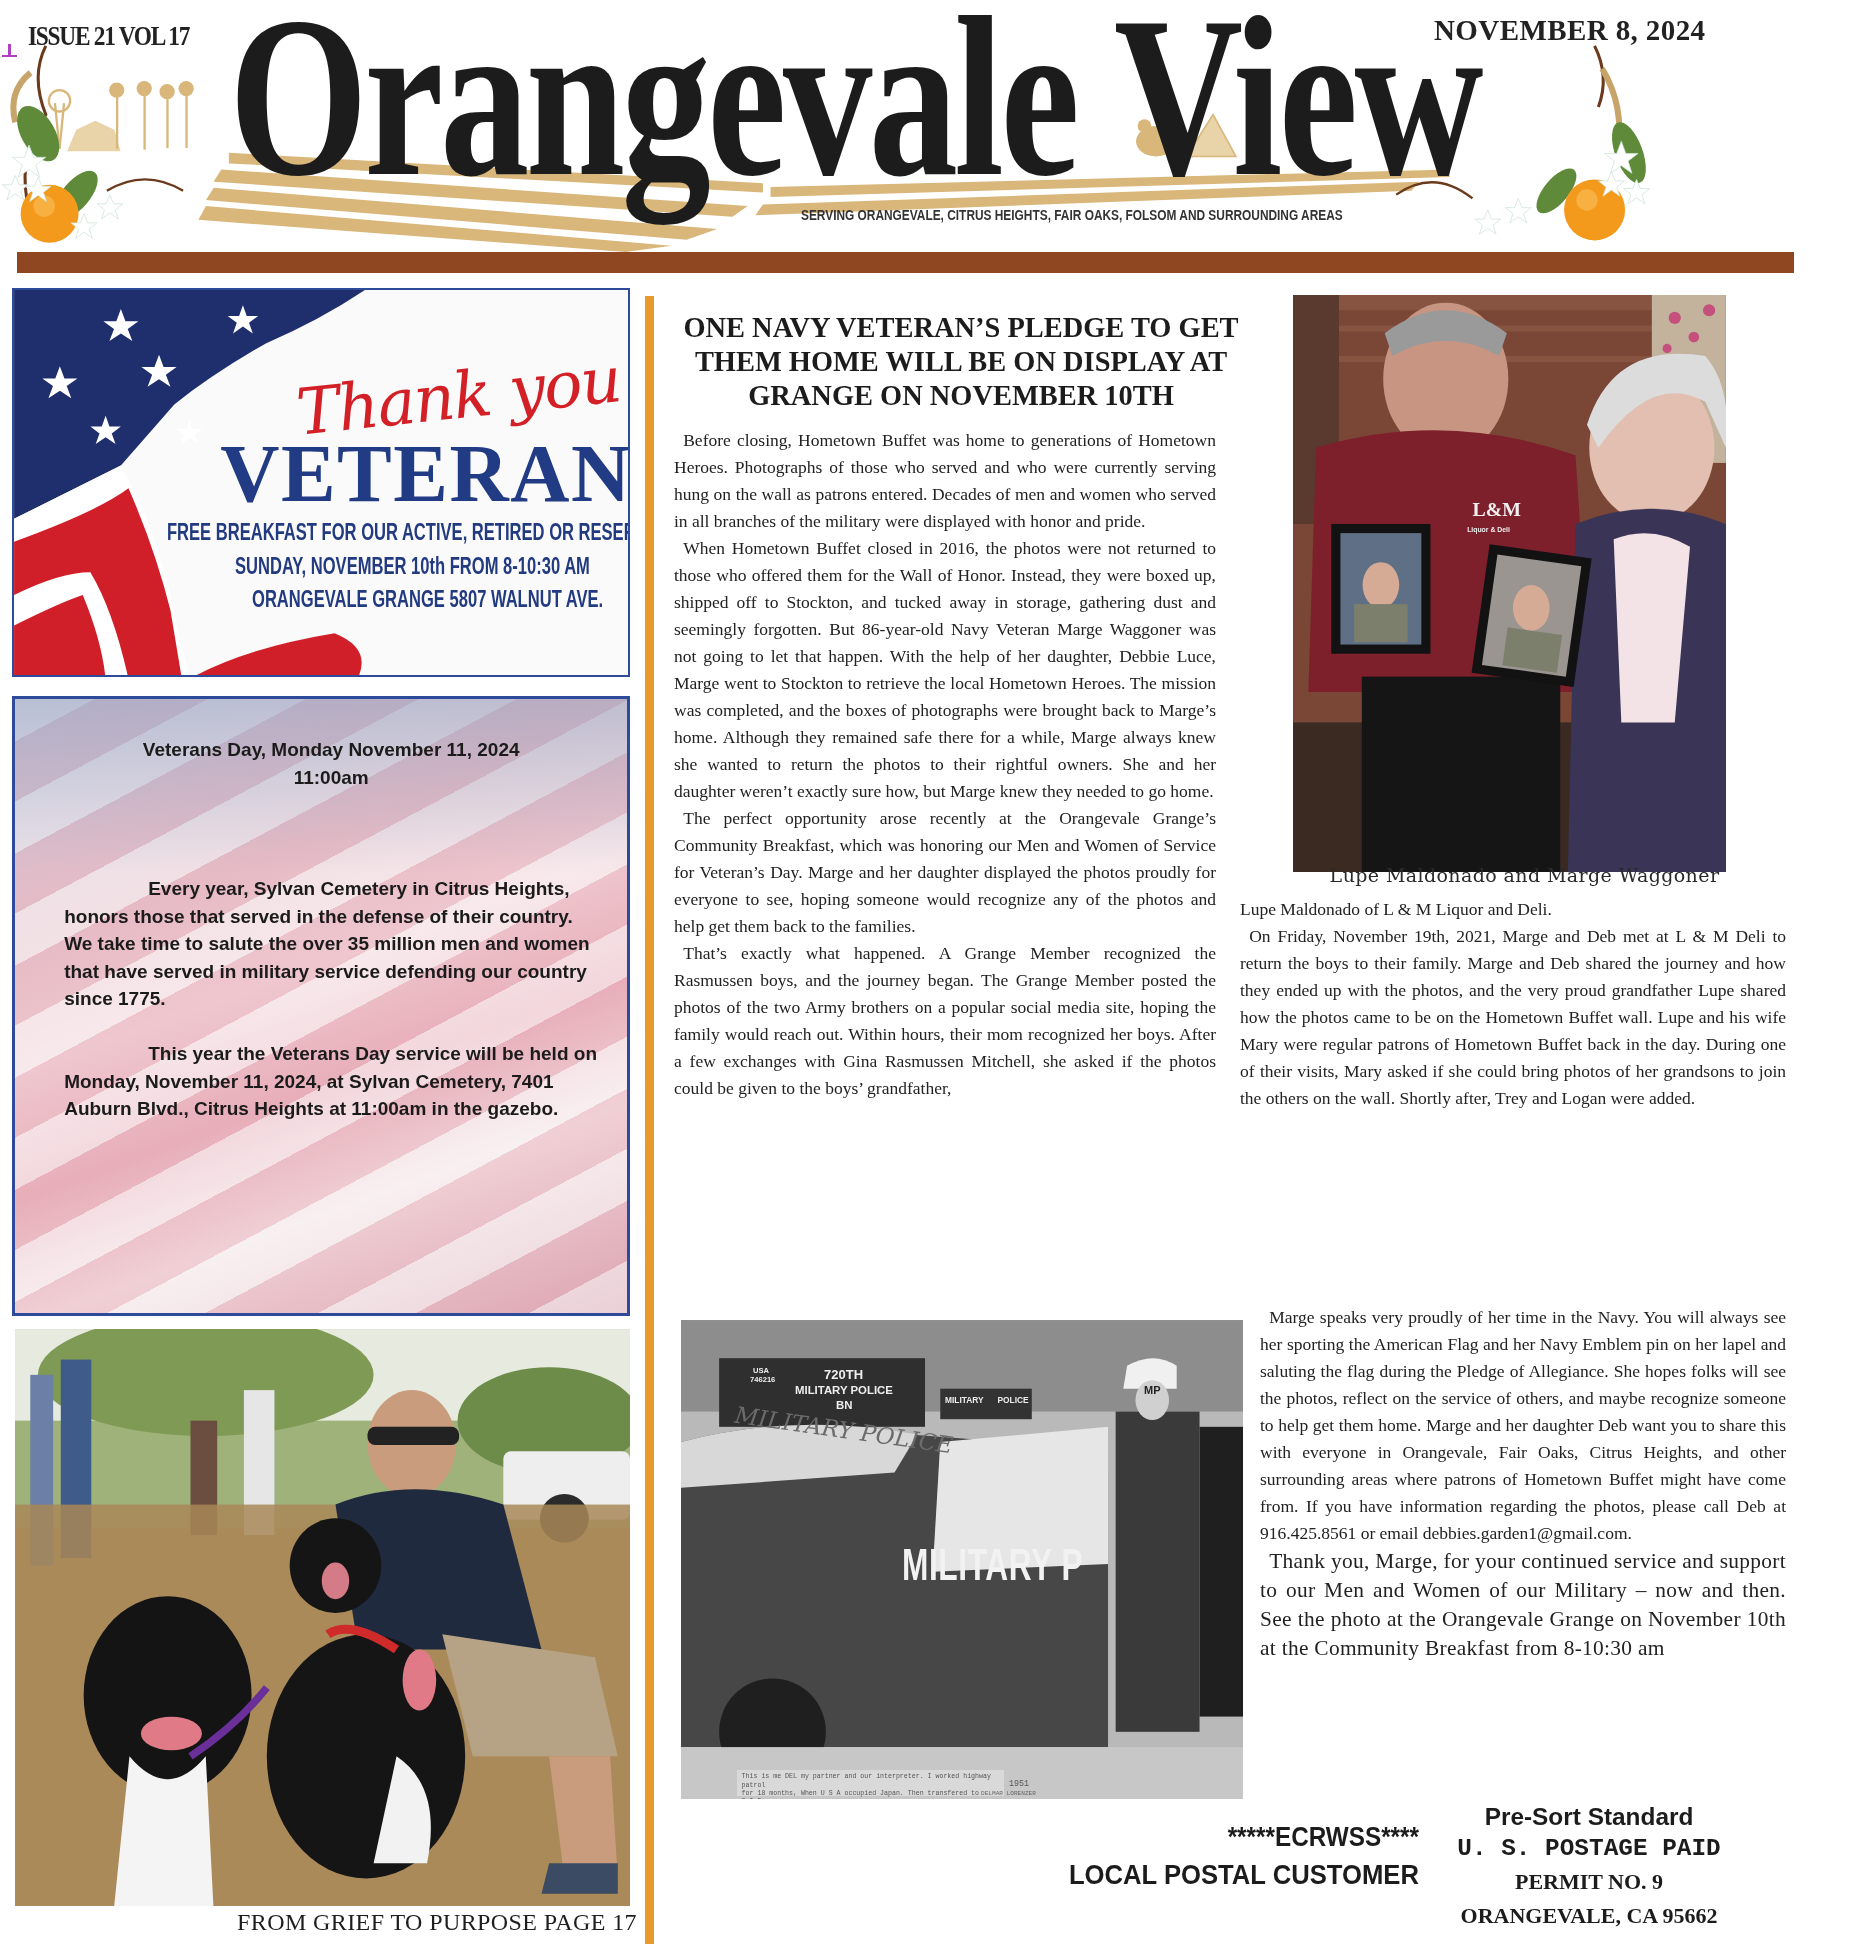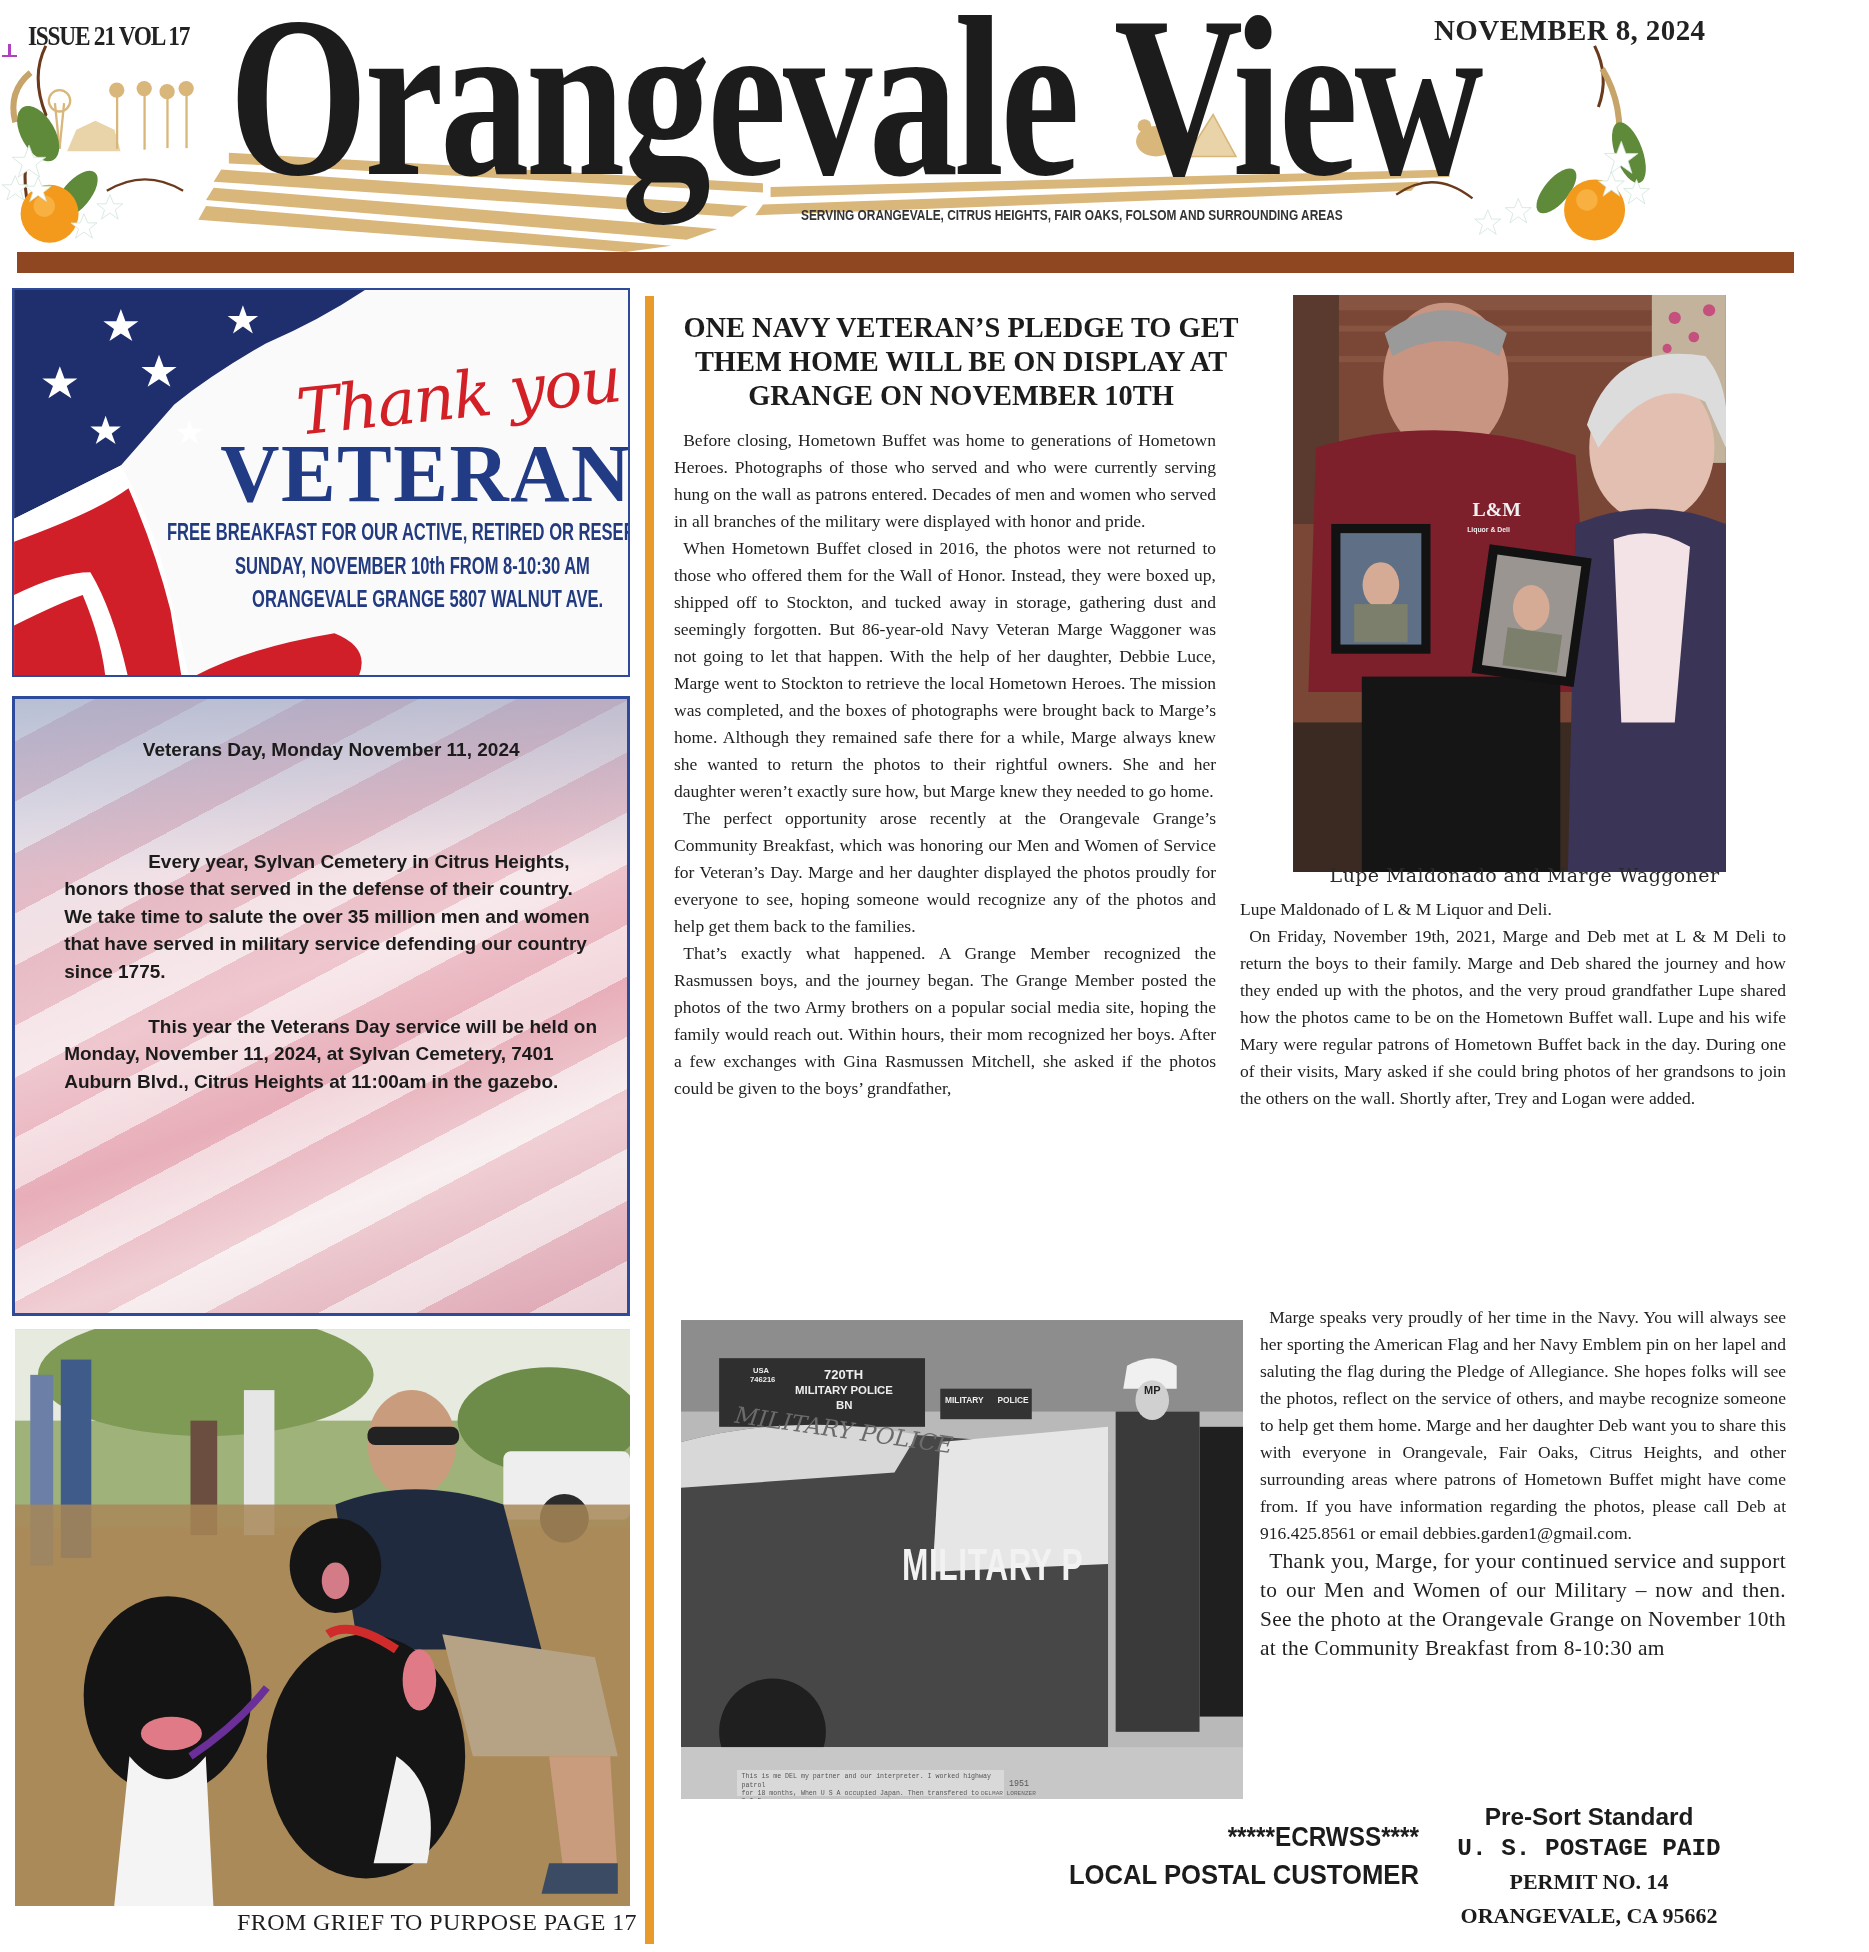--- a/index.html
+++ b/index.html
@@ -180,20 +180,21 @@
   <div class="ad-line ad-line1">FREE BREAKFAST FOR OUR ACTIVE, RETIRED OR RESERVE MILITARY.</div>
   <div class="ad-line ad-line2">SUNDAY, NOVEMBER 10th FROM 8-10:30 AM</div>
   <div class="ad-line ad-line3">ORANGEVALE GRANGE 5807 WALNUT AVE.</div>
 </section>
 
 <section class="notice">
   <div class="notice-stripes"></div>
   <div class="notice-canton"></div>
   <div class="notice-text">
     <div class="notice-head">Veterans Day, Monday November 11, 2024</div>
+    <div class="notice-head">11:00am</div>
     <div class="notice-gap"></div>
     <p class="notice-p" style="text-indent:84px">Every year, Sylvan Cemetery in Citrus Heights, honors those that served in the defense of their country.  We take time to salute the over 35 million men and women that have served in military service defending our country since 1775.</p>
     <div class="notice-gap2"></div>
     <p class="notice-p" style="text-indent:84px">This year the Veterans Day service will be held on Monday, November 11, 2024, at Sylvan Cemetery, 7401 Auburn Blvd., Citrus Heights at 11:00am in the gazebo.</p>
     <div class="notice-gap2"></div>
   </div>
 </section>
 
 <figure style="margin:0">
   <svg class="dogs-photo" viewBox="0 0 806 756" width="615" height="577">
@@ -329,16 +330,16 @@
   <p class="big">Thank you, Marge, for your continued service and support to our Men and Women of our Military – now and then. See the photo at the Orangevale Grange on November 10th at the Community Breakfast from 8-10:30 am</p>
 </div>
 
 <div class="postal-left">
   <div class="ecrwss">*****ECRWSS****</div>
   <div class="local-cust">LOCAL POSTAL CUSTOMER</div>
 </div>
 <div class="postal-right">
   <div class="presort">Pre-Sort Standard</div>
   <div class="postage-paid">U. S. POSTAGE PAID</div>
-  <div class="permit">PERMIT NO. 14</div>
+  <div class="permit">PERMIT NO. 9</div>
   <div class="ov-ca">ORANGEVALE, CA  95662</div>
 </div>
 
 
 </body></html>

